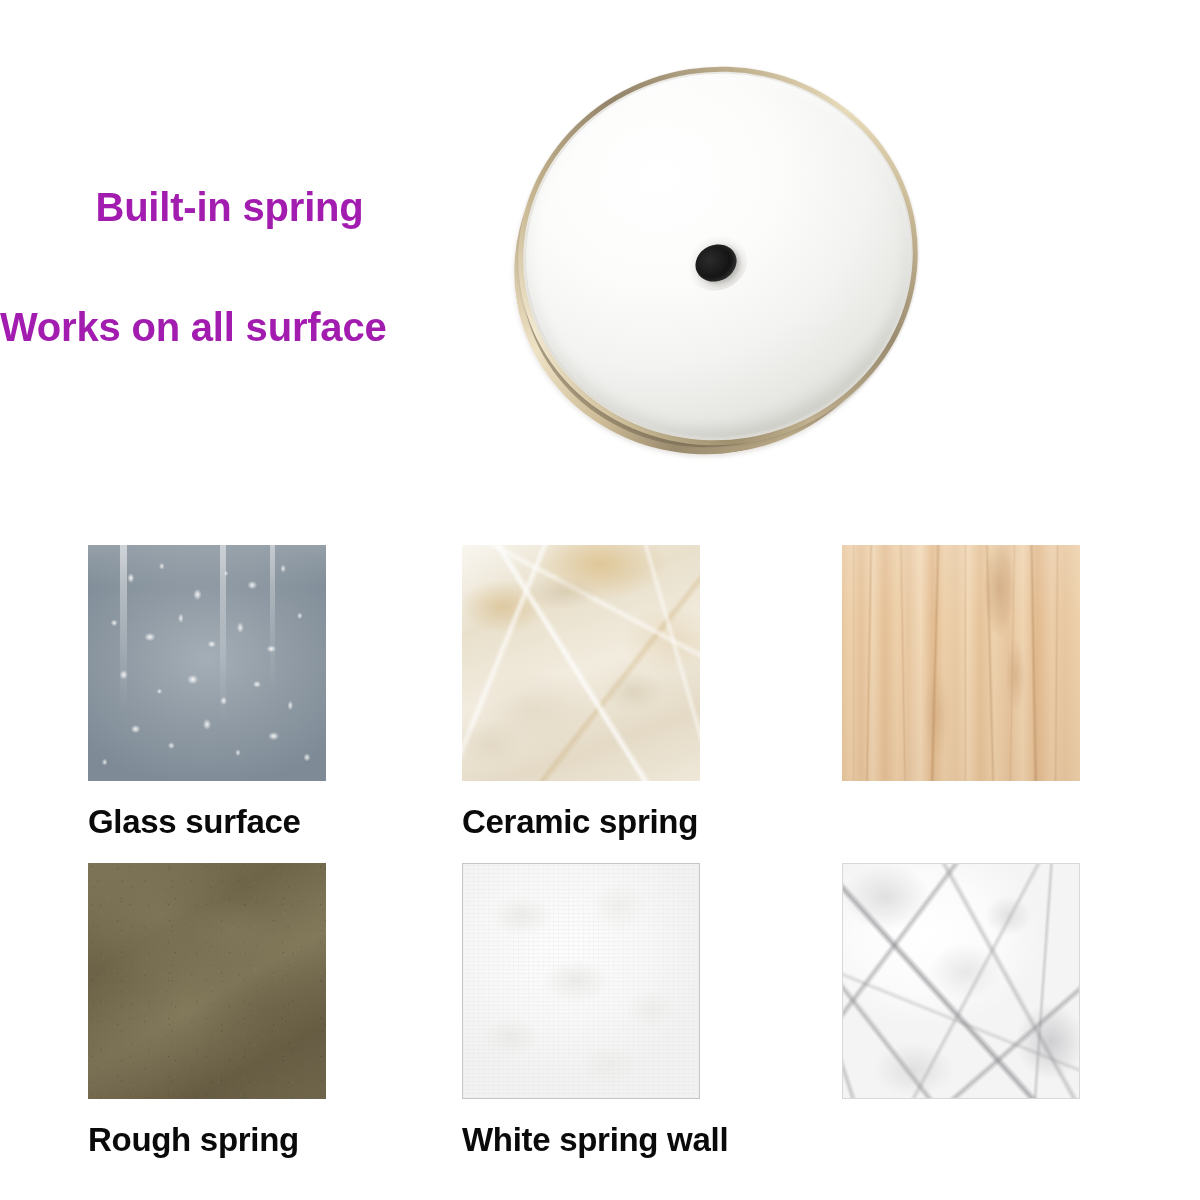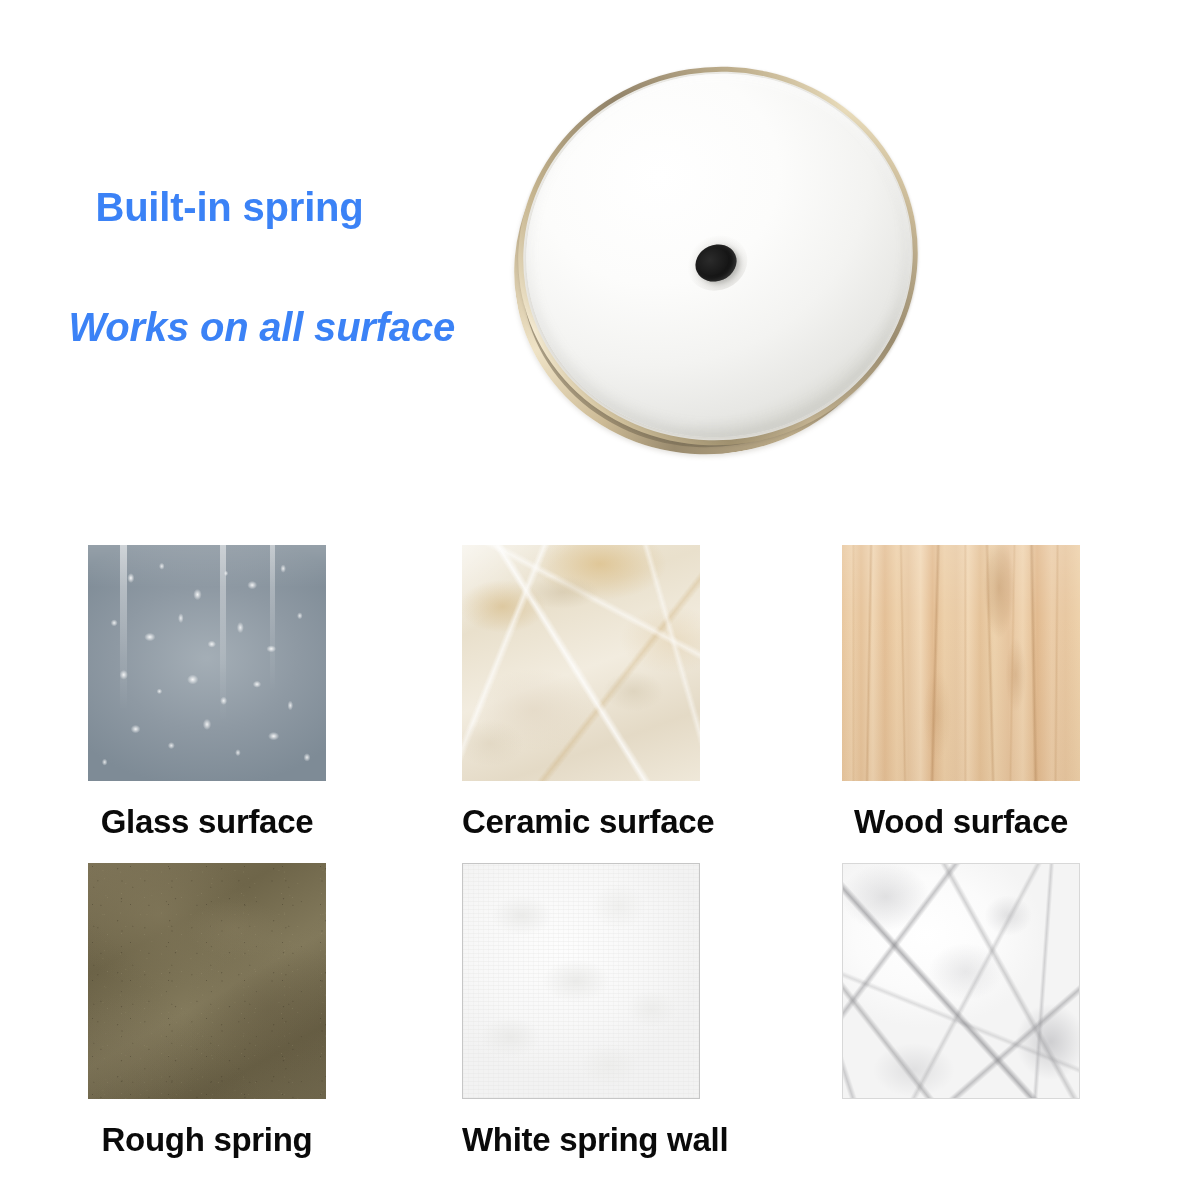--- a/index.html
+++ b/index.html
@@ -19,29 +19,29 @@
   }
 
   
   #feature-text {
     position: absolute;
     left: 0;
     top: 186px;
     width: 455px;
   }
   .feature-line {
-    color: #3b82f6;
+    color: #a21caf;
     font-weight: 700;
     font-size: 40px;
     line-height: 1.05;
     letter-spacing: -0.2px;
     white-space: nowrap;
   }
   .feature-line.l1 { text-align: center; padding-left: 4px; }
-  .feature-line.l2 { text-align: right; margin-top: 78px; padding-left: 0px; font-style: italic; }
+  .feature-line.l2 { text-align: left; margin-top: 78px; padding-left: 0px; }
 
   
   #product-photo {
     position: absolute;
     left: 500px;
     top: 62px;
     width: 430px;
     height: 425px;
   }
   
@@ -161,21 +161,20 @@
   .swatch-cell.col2 { left: 842px; }
 
   .swatch-img {
     width: 238px;
     height: 236px;
     position: relative;
     overflow: hidden;
   }
   .swatch-label {
     margin-top: 22px;
-    text-align: center;
     width: 238px;
     color: #0a0a0a;
     font-weight: 700;
     font-size: 33px;
     letter-spacing: -0.3px;
     white-space: nowrap;
   }
 
   
   .tex-glass {
@@ -418,25 +417,24 @@
 
 <div id="surface-grid">
 
   <div class="grid-row">
     <div class="swatch-cell col0">
       <div class="swatch-img tex-glass"></div>
       <div class="swatch-label">Glass surface</div>
     </div>
     <div class="swatch-cell col1">
       <div class="swatch-img tex-ceramic"></div>
-      <div class="swatch-label">Ceramic surface</div>
+      <div class="swatch-label">Ceramic spring</div>
     </div>
     <div class="swatch-cell col2">
       <div class="swatch-img tex-wood"></div>
-      <div class="swatch-label">Wood surface</div>
     </div>
   </div>
 
   <div class="grid-row">
     <div class="swatch-cell col0">
       <div class="swatch-img tex-rough"></div>
       <div class="swatch-label">Rough spring</div>
     </div>
     <div class="swatch-cell col1">
       <div class="swatch-img tex-white"></div>

